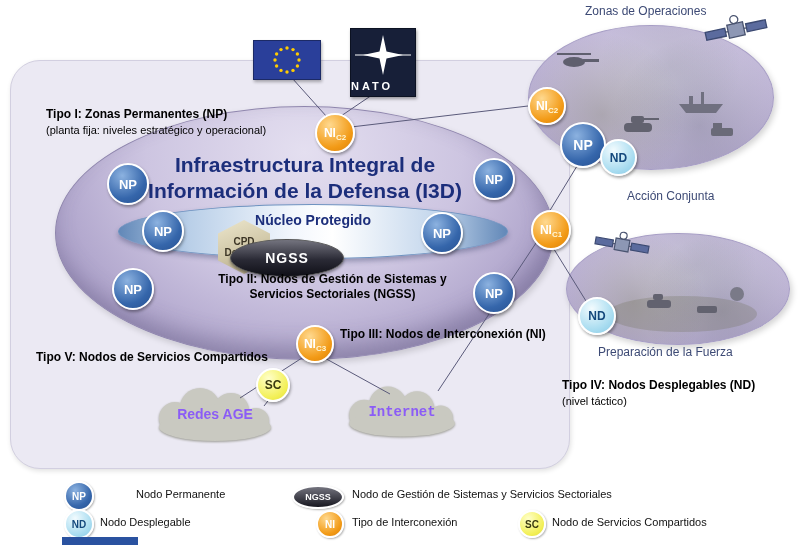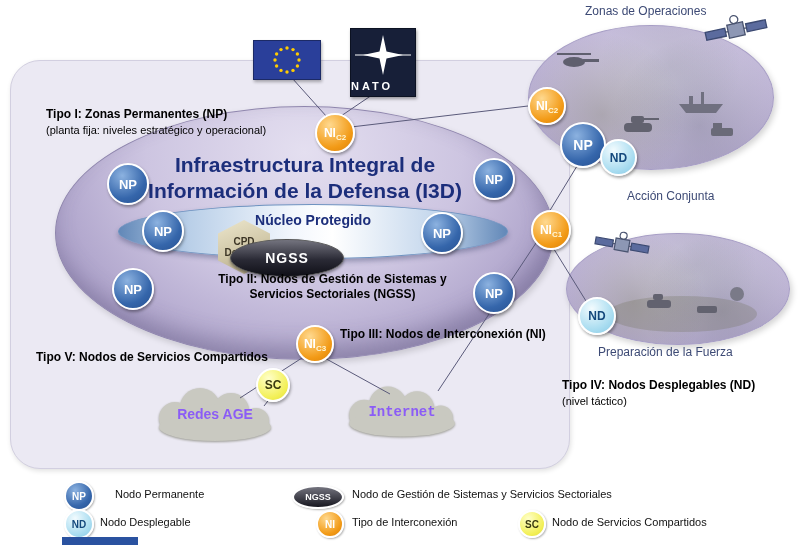--- a/index.html
+++ b/index.html
@@ -316,21 +316,21 @@
   <div class="lbl bold" style="left:36px;top:350px;">Tipo V: Nodos de Servicios Compartidos</div>
   <div class="lbl bold" style="left:562px;top:378px;">Tipo IV: Nodos Desplegables (ND)</div>
   <div class="lbl small" style="left:562px;top:395px;">(nivel táctico)</div>
   <div class="lbl caption" style="left:585px;top:4px;">Zonas de Operaciones</div>
   <div class="lbl caption" style="left:627px;top:189px;">Acción Conjunta</div>
   <div class="lbl caption" style="left:598px;top:345px;">Preparación de la Fuerza</div>
 
   <div class="legend-badge node np" style="left:64px;top:481px;width:26px;height:26px;font-size:10px;">
       <span>NP</span>
     </div>
-  <div class="legend-text" style="left:83px;top:488px;padding-left:32px;">Nodo Permanente</div>
+  <div class="legend-text" style="left:104px;top:488px;padding-left:32px;">Nodo Permanente</div>
 
   <div class="legend-badge node nd" style="left:64px;top:509px;width:26px;height:26px;font-size:10px;">
       <span>ND</span>
     </div>
   <div class="legend-text" style="left:100px;top:516px;">Nodo Desplegable</div>
 
   <div class="legend-badge" style="left:292px;top:485px;width:48px;height:20px;border-radius:50%;background:linear-gradient(180deg,#74747f,#16161f);color:#fff;font-size:9px;">
       <span>NGSS</span>
     </div>
   <div class="legend-text" style="left:352px;top:488px;">Nodo de Gestión de Sistemas y Servicios Sectoriales</div>

